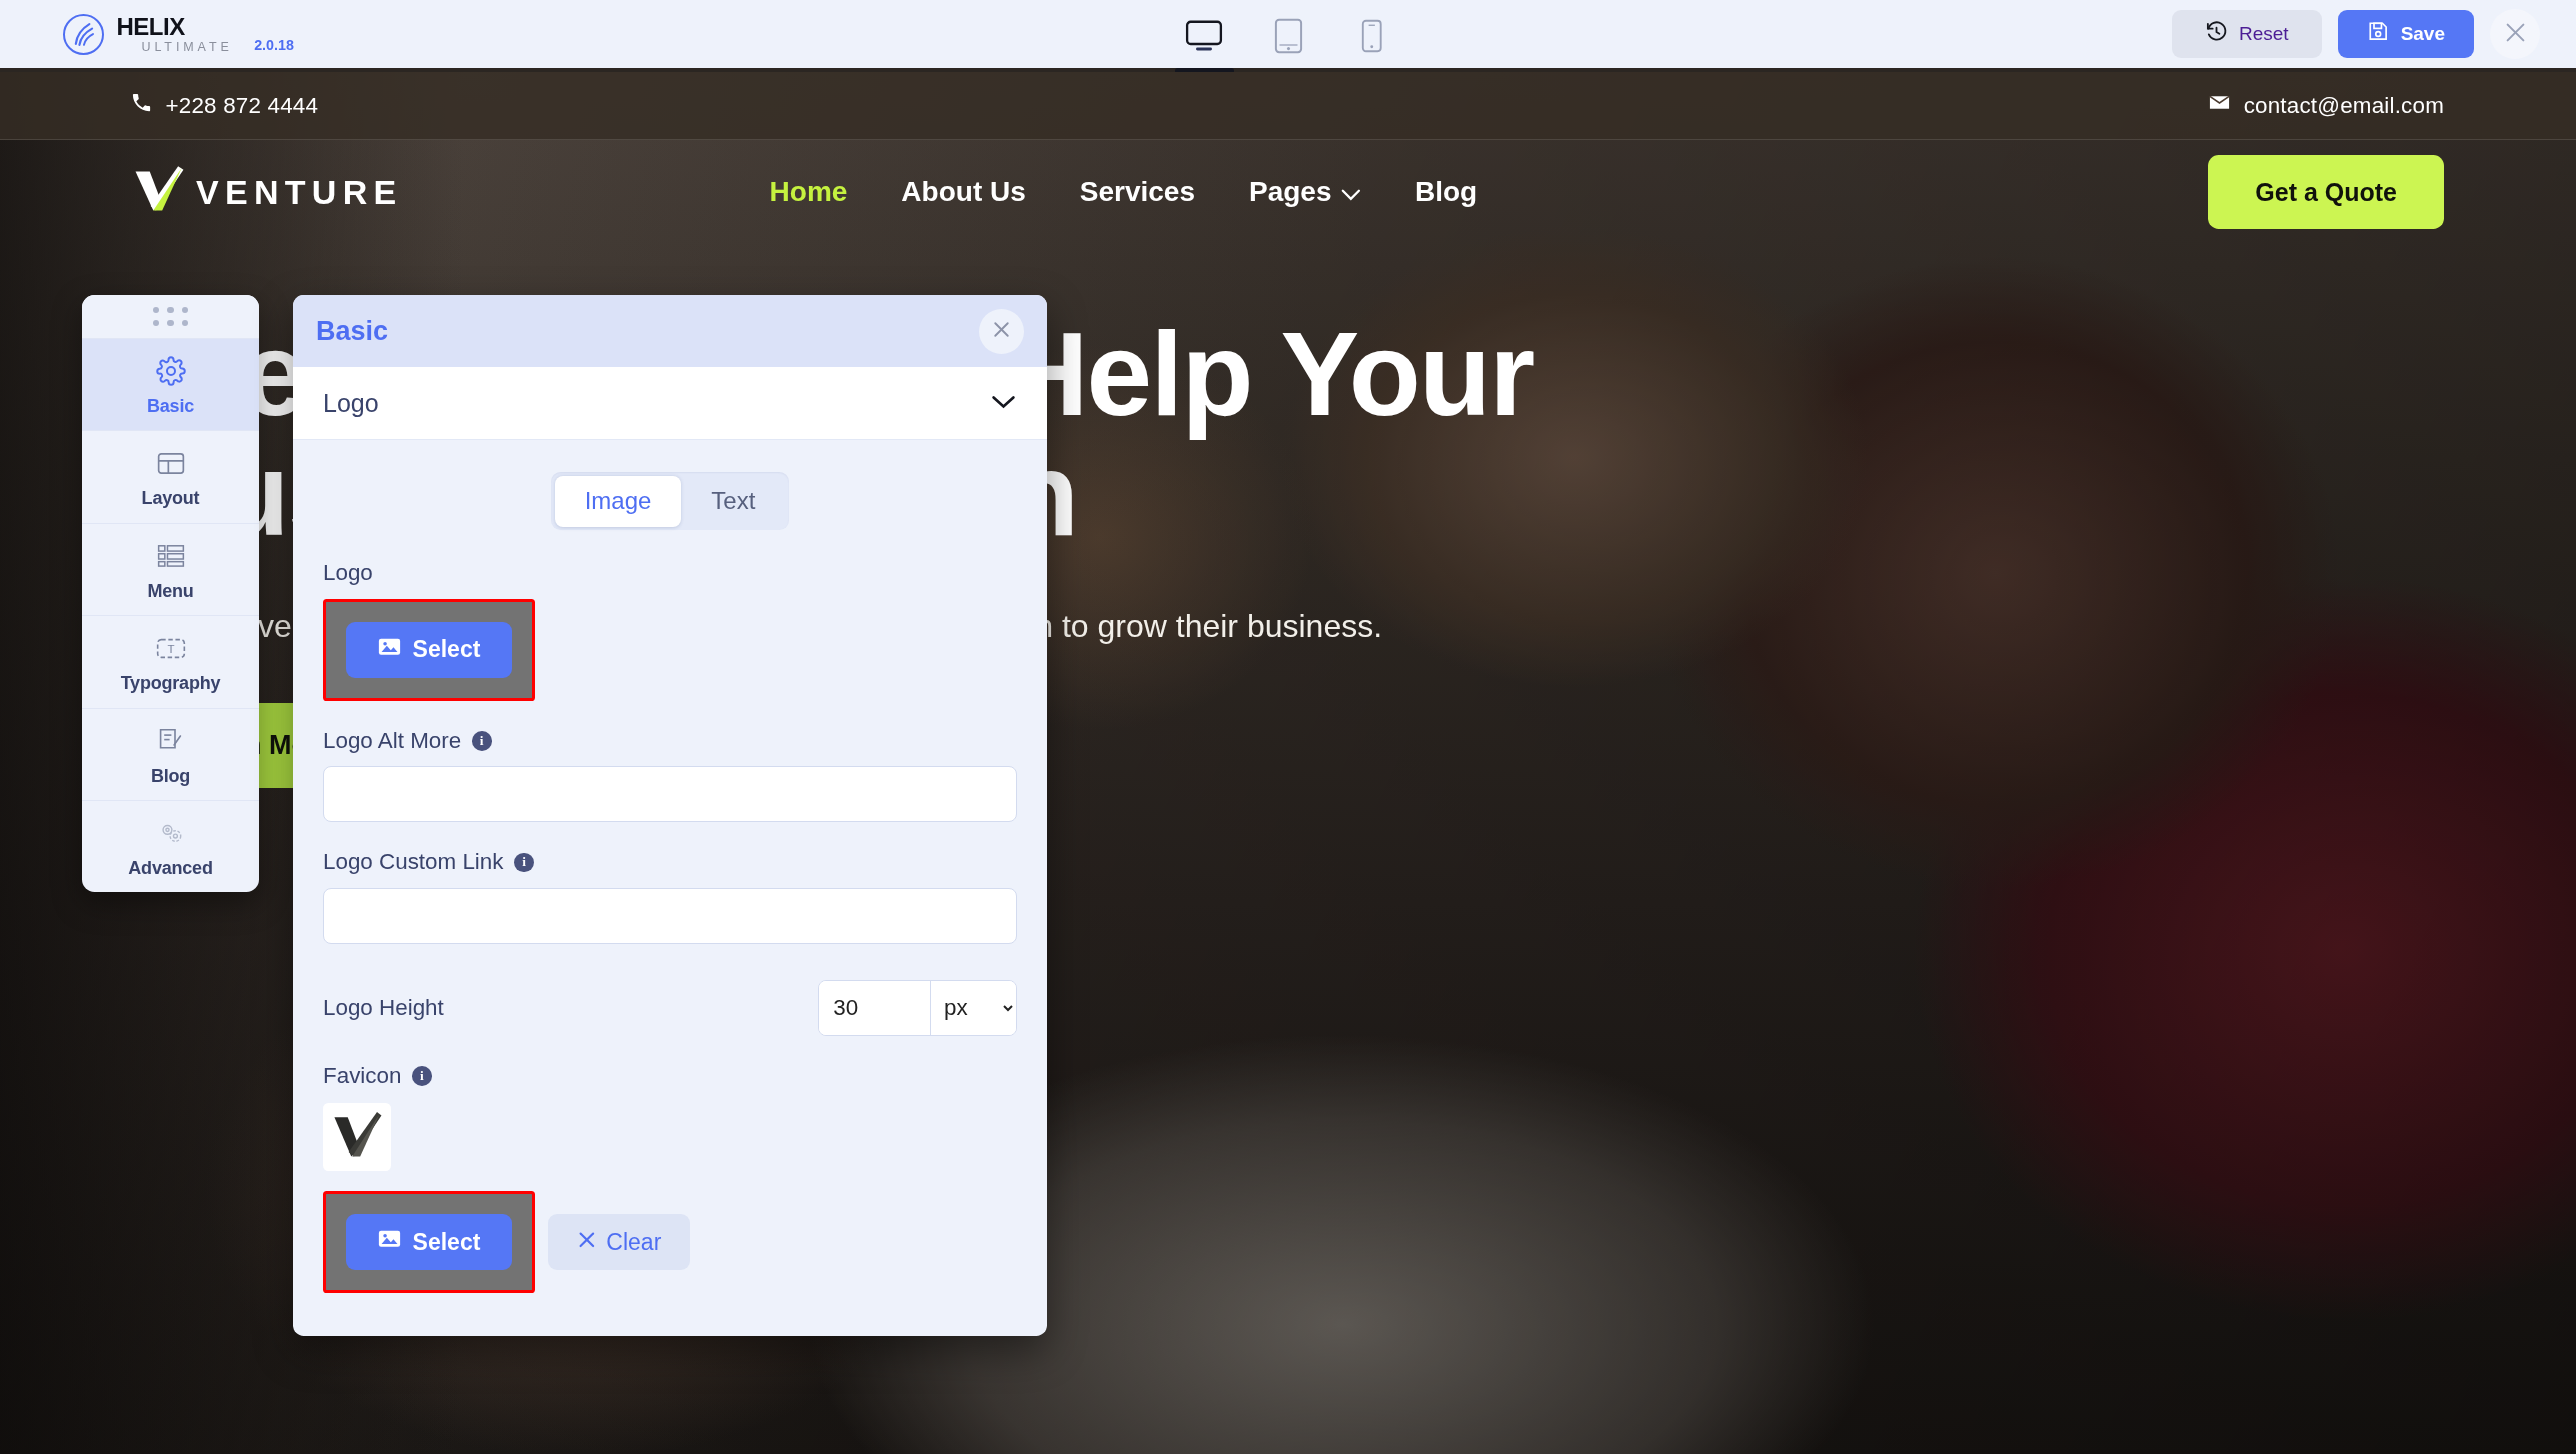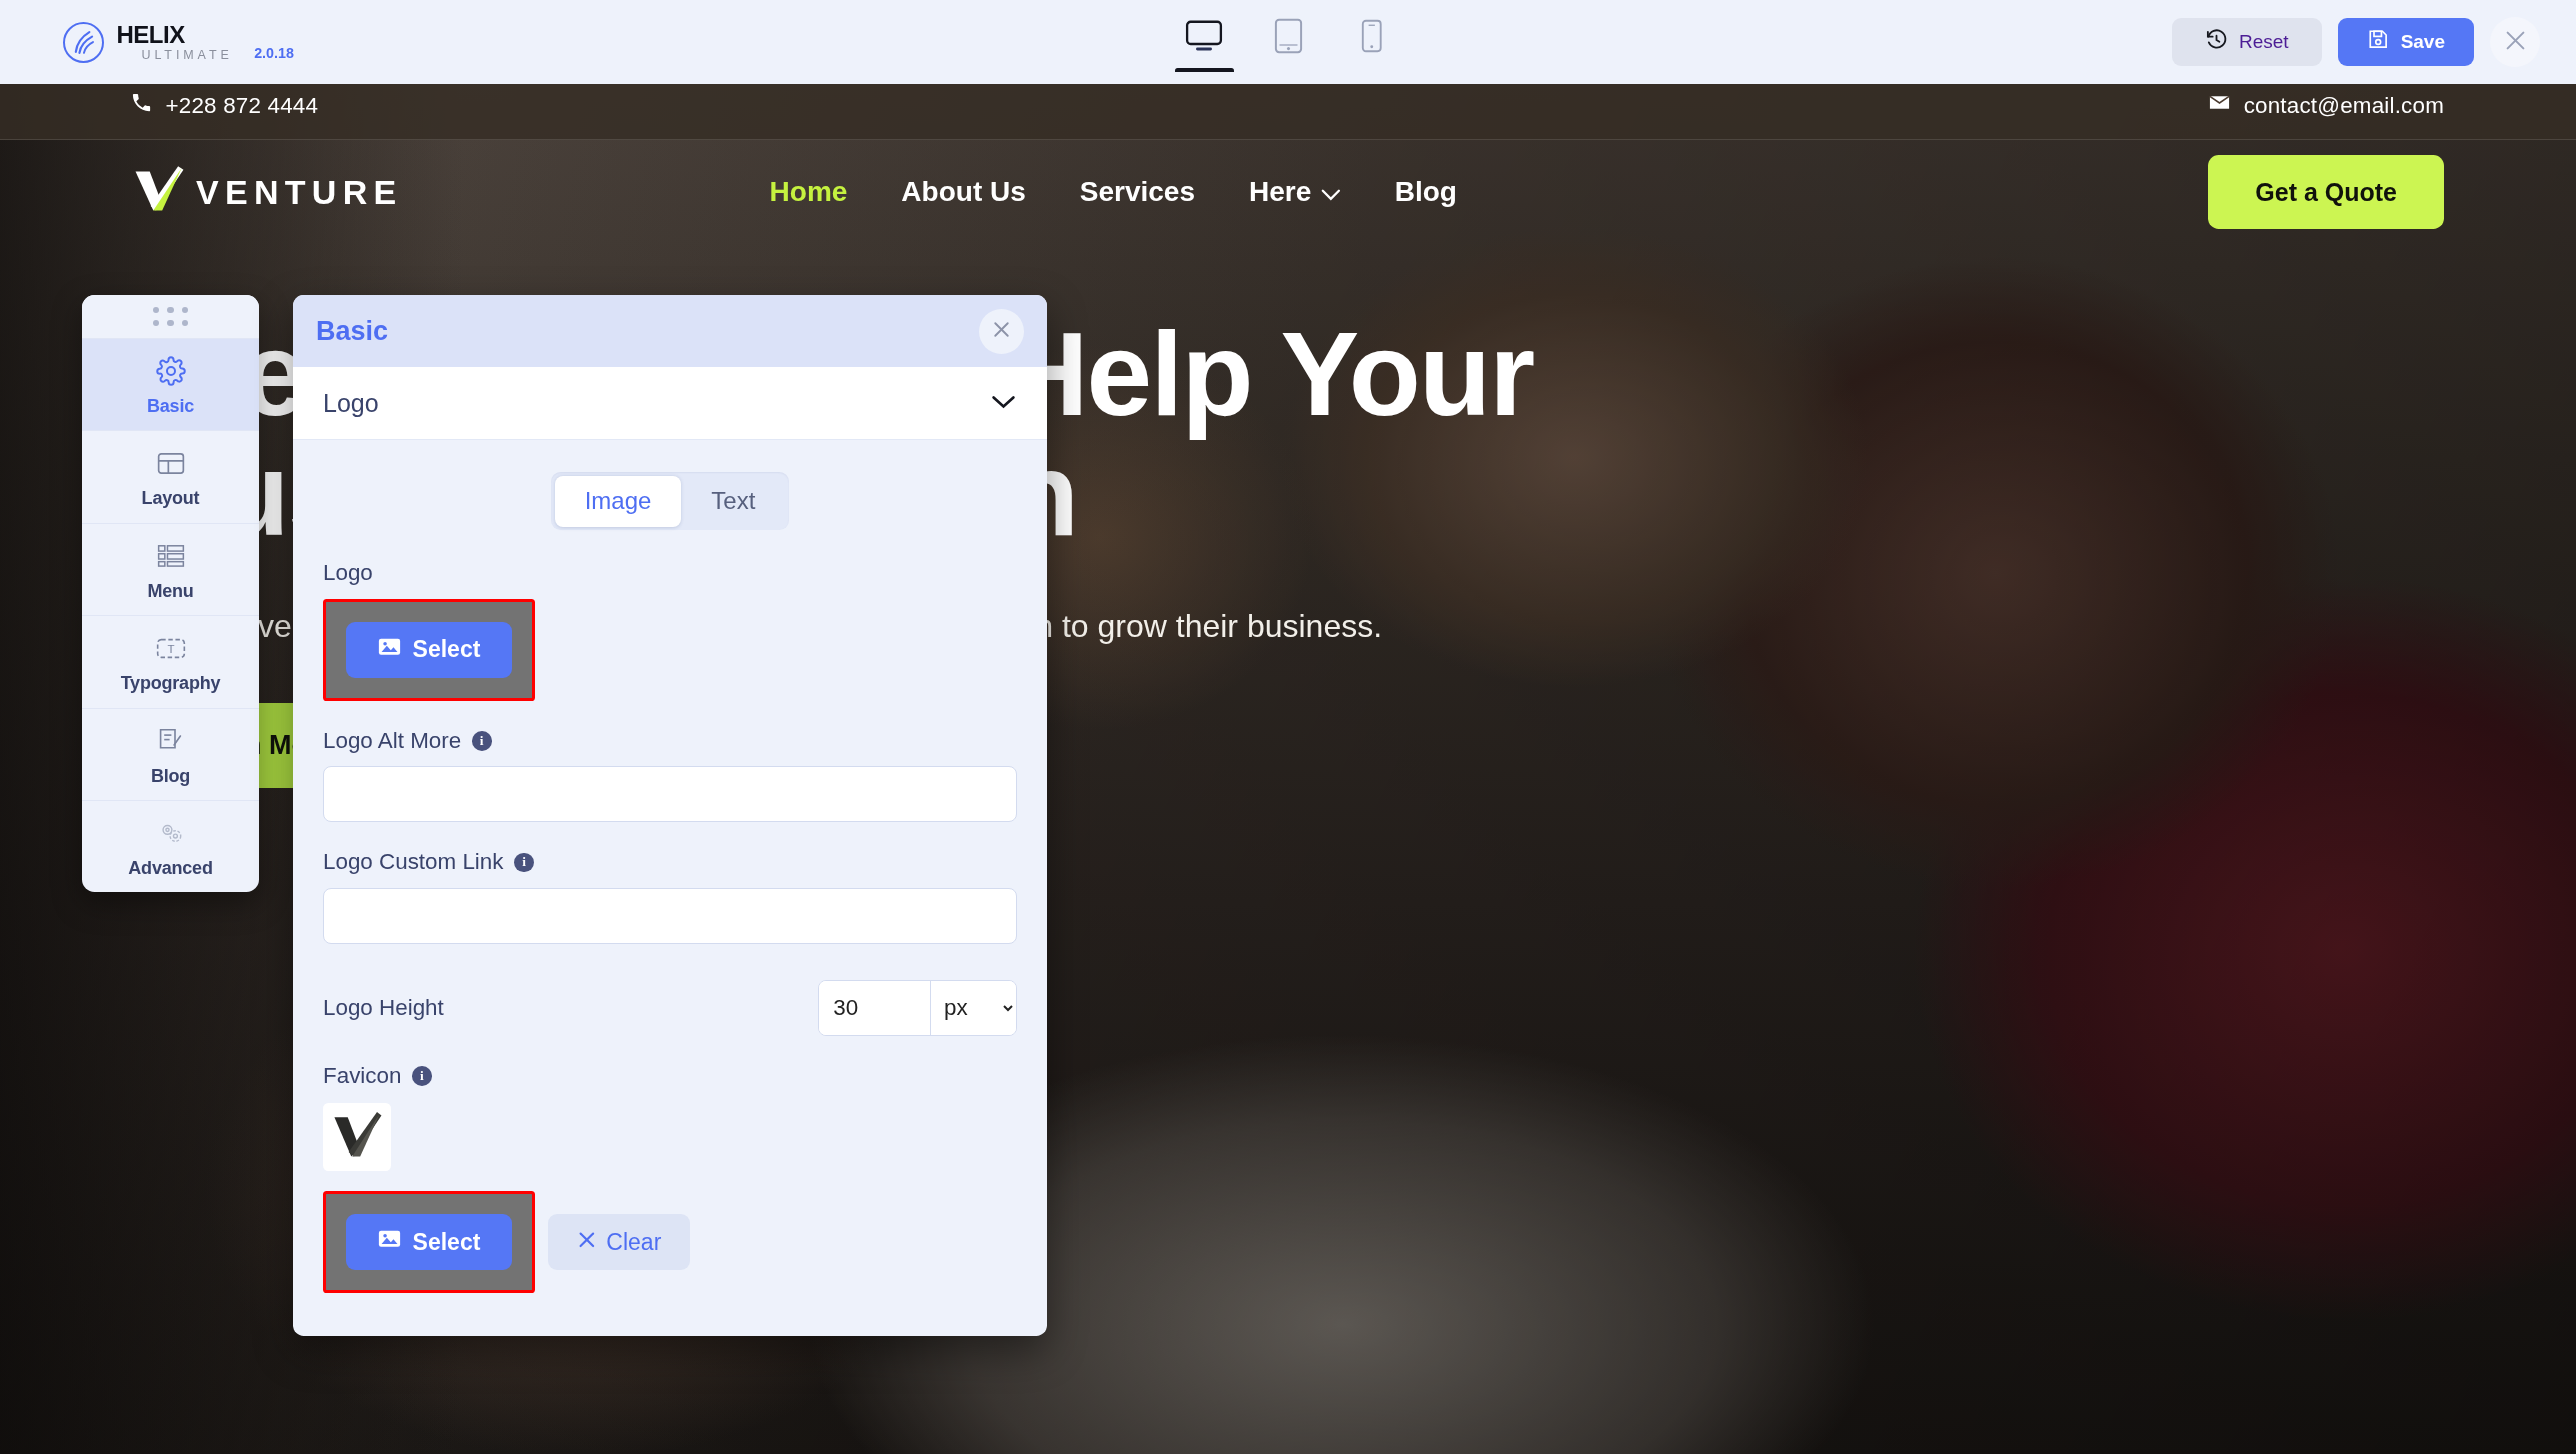--- a/index.html
+++ b/index.html
@@ -5,21 +5,21 @@
   * { box-sizing: border-box; margin: 0; padding: 0; }
   html, body { width: 2576px; height: 1454px; overflow: hidden; }
   body {
     font-family: "Liberation Sans", sans-serif;
     background: #2b2622;
     position: relative;
   }
 
   
   .editor-bar {
-    position: absolute; left: 0; top: 0; width: 2576px; height: 84px;
+    position: absolute; left: 0; top: 0; width: 2576px; height: 68px;
     background: #eef2fb;
     display: flex; align-items: center;
     z-index: 60;
   }
   .brand { display: flex; align-items: center; gap: 12.5px; padding-left: 63px; }
   .brand-mark {
     width: 41px; height: 41px; border-radius: 50%;
     border: 2.2px solid #4e6ef2; position: relative; flex: 0 0 auto;
   }
   .brand-mark svg { position: absolute; left: 0; top: 0; }
@@ -336,21 +336,21 @@
       <a href="#" class="active">
           <span>Home</span>
         </a>
       <a href="#">
           <span>About Us</span>
         </a>
       <a href="#">
           <span>Services</span>
         </a>
       <a href="#">
-        <span>Here</span>
+        <span>Pages</span>
         <span>
           <svg width="19.7" height="12.5" viewBox="0 0 22 14">
               <path d="M2 2l9 9 9-9" stroke="#fff" stroke-width="2.6" fill="none" stroke-linecap="round"></path>
             </svg>
         </span>
       </a>
       <a href="#">
           <span>Blog</span>
         </a>
     </div>

